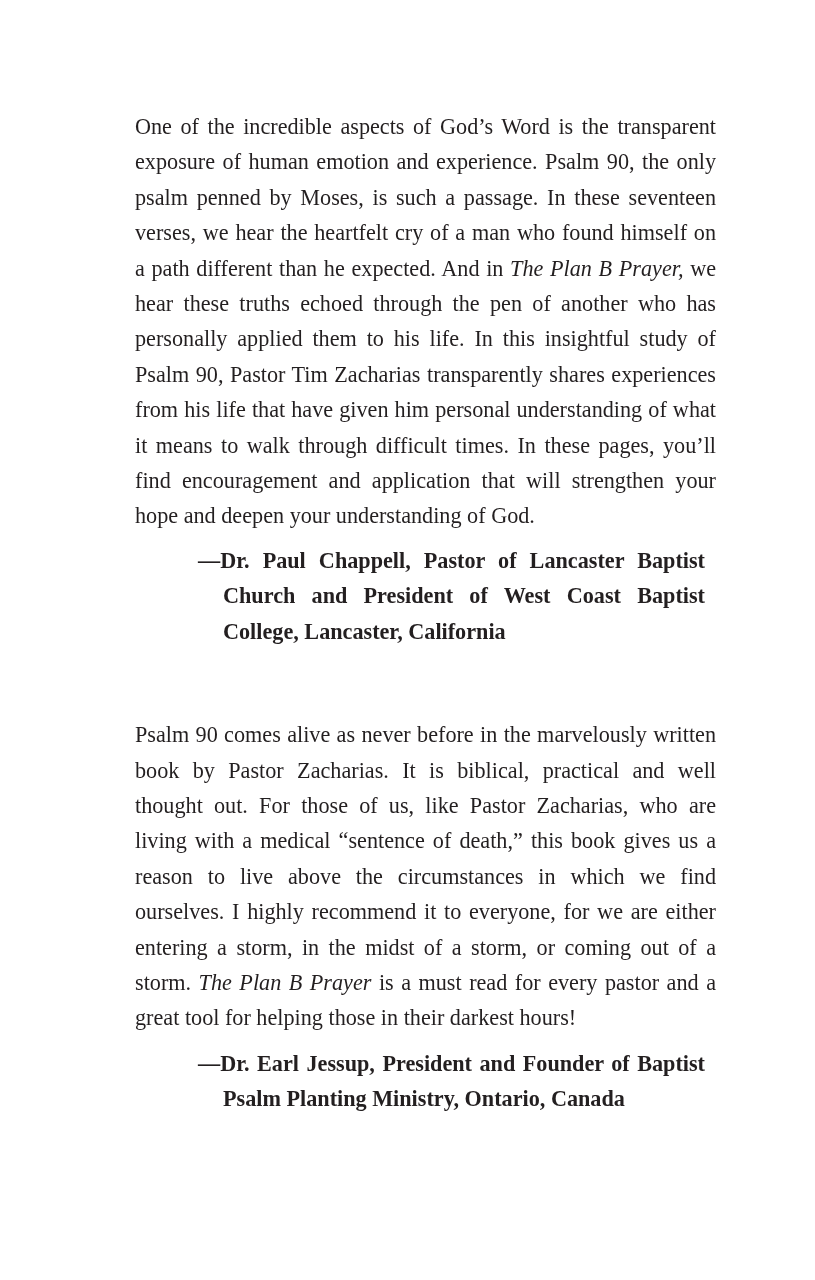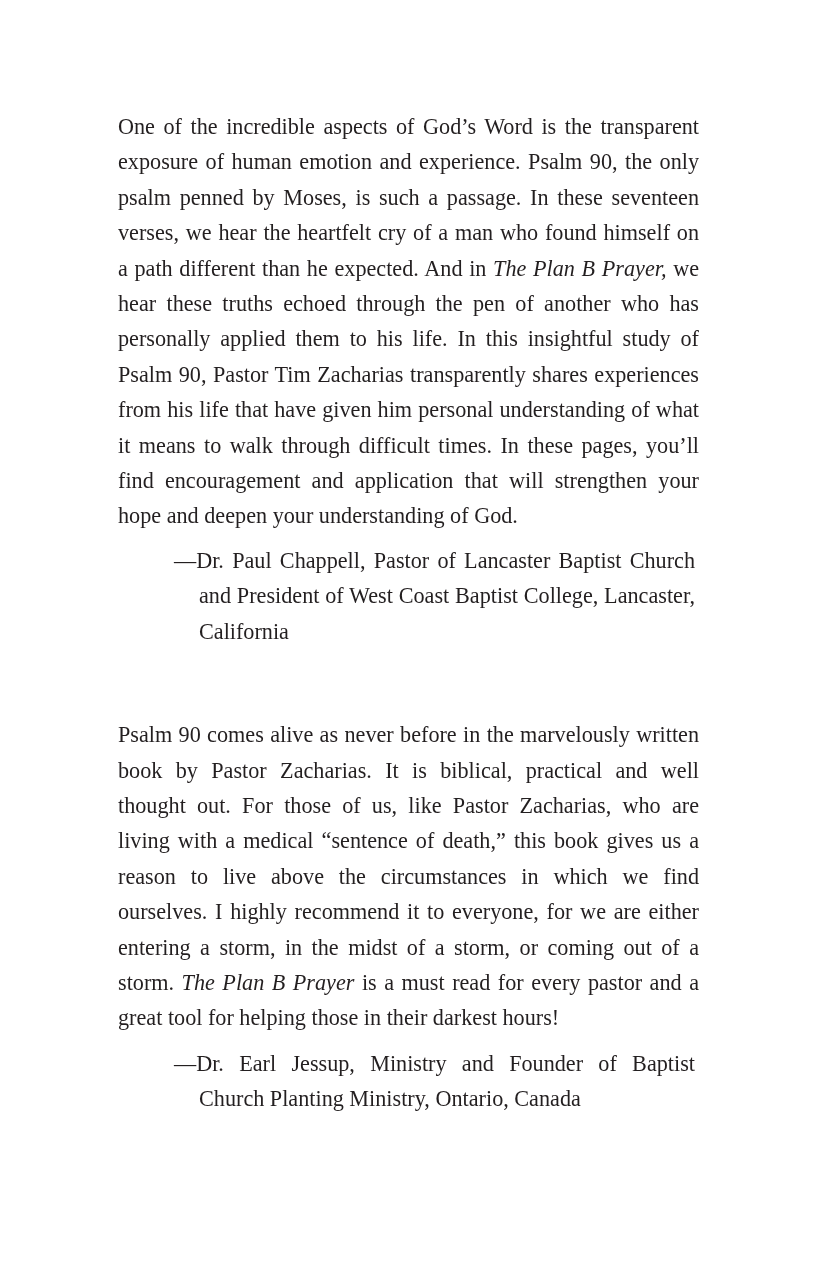--- a/index.html
+++ b/index.html
@@ -10,52 +10,52 @@
     body {
       width: 815px;
       height: 1280px;
       position: relative;
       overflow: hidden;
       color: #231f20;
       font-family: "Liberation Serif", "DejaVu Serif", serif;
     }
     .page {
       position: absolute;
-      left: 118px;
+      left: 135px;
       top: 109px;
       width: 581px;
     }
     .para {
       margin: 0;
       font-size: 22.2px;
       line-height: 35.4px;
       text-align: justify;
       text-align-last: left;
       hyphens: none;
     }
     .para em {
       font-style: italic;
     }
     .attribution {
-      margin: 4px;
-      font-weight: normal;
+      margin: 11px;
+      font-weight: bold;
       font-size: 22.2px;
       line-height: 35.4px;
       text-align: justify;
       text-align-last: left;
       padding-left: 77px;
       text-indent: -25px;
     }
     .p1 { margin-top: 0; }
     .a1 { margin-top: 9px; }
     .p2 { margin-top: 68px; }
     .a2 { margin-top: 10px; }
   </style>
 </head>
 <body>
 
 <div class="page">
   <p class="para p1"><span>One of the incredible aspects of God’s Word is the transparent exposure of human emotion and experience. Psalm 90, the only psalm penned by Moses, is such a passage. In these seventeen verses, we hear the heartfelt cry of a man who found himself on a path different than he expected. And in </span><em>The Plan B Prayer,</em><span> we hear these truths echoed through the pen of another who has personally applied them to his life. In this insightful study of Psalm 90, Pastor Tim Zacharias transparently shares experiences from his life that have given him personal understanding of what it means to walk through difficult times. In these pages, you’ll find encouragement and application that will strengthen your hope and deepen your understanding of God.</span></p>
   <p class="attribution a1">—Dr. Paul Chappell, Pastor of Lancaster Baptist Church and President of West Coast Baptist College, Lancaster, California</p>
 
   <p class="para p2"><span>Psalm 90 comes alive as never before in the marvelously written book by Pastor Zacharias. It is biblical, practical and well thought out. For those of us, like Pastor Zacharias, who are living with a medical “sentence of death,” this book gives us a reason to live above the circumstances in which we find ourselves. I highly recommend it to everyone, for we are either entering a storm, in the midst of a storm, or coming out of a storm. </span><em>The Plan B Prayer</em><span> is a must read for every pastor and a great tool for helping those in their darkest hours!</span></p>
-  <p class="attribution a2">—Dr. Earl Jessup, Ministry and Founder of Baptist Church Planting Ministry, Ontario, Canada</p>
+  <p class="attribution a2">—Dr. Earl Jessup, President and Founder of Baptist Psalm Planting Ministry, Ontario, Canada</p>
 </div>
 
 </body></html>

